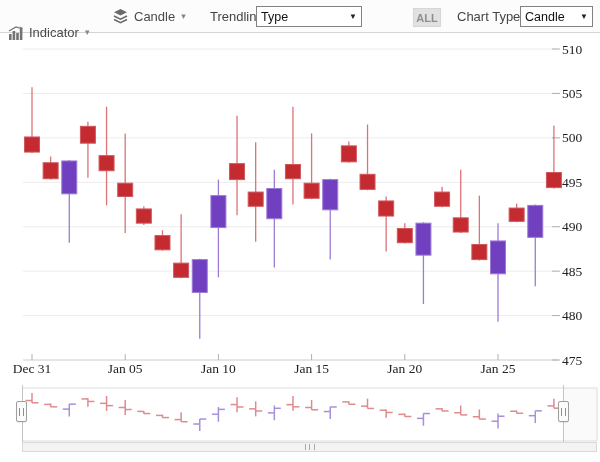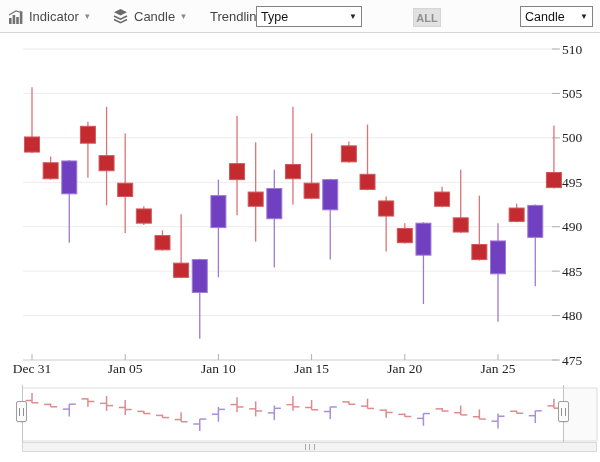--- a/index.html
+++ b/index.html
@@ -56,21 +56,21 @@
     border-left:1px solid #a9a9a9;border-right:1px solid #a9a9a9;
     background:linear-gradient(to right,transparent 0 3px,#a9a9a9 3px 4px,transparent 4px);
     cursor:grab;
   }
 </style>
 </head>
 <body>
 
 <div class="toolbar">
 
-  <div class="tool-btn" style="left:8px;">
+  <div class="tool-btn" style="left:8px;margin-top:16px;">
     <span style="display:flex;">
       <svg width="16" height="15" viewBox="0 0 16 15">
         <rect x="1" y="9" width="2.6" height="6" fill="#737373"></rect>
         <rect x="4.6" y="6" width="2.6" height="9" fill="#737373"></rect>
         <rect x="8.2" y="8" width="2.6" height="7" fill="#737373"></rect>
         <rect x="11.8" y="4" width="2.6" height="11" fill="#737373"></rect>
         <polyline points="1,6 8,2 13,3.5" stroke="#737373" stroke-width="1.2" fill="none"></polyline>
         <polygon points="15,3 11.6,1.6 13.2,5" fill="#737373"></polygon>
       </svg>
     </span>
@@ -91,20 +91,21 @@
   </div>
 
   <div class="tool-label" style="left:210px;">Trendline</div>
   <div class="select" style="left:256px;width:96px;">
     <span>Type</span>
     <span class="arrow">▼</span>
   </div>
 
   <div class="all-btn">ALL</div>
 
+  <div class="tool-label" style="left:457px;">Chart Type</div>
   <div class="select" style="left:520px;width:63px;justify-content:space-between;">
     <span>Candle</span>
     <span class="arrow">▼</span>
   </div>
 </div>
 
 <svg class="main-chart" width="600" height="352">
     <line x1="23" y1="327" x2="558" y2="327" stroke="#cccccc" stroke-width="1"></line>
     <line x1="552" y1="327" x2="560" y2="327" stroke="#b0b0b0" stroke-width="1"></line>
     <text x="562" y="331.5" fill="#222222" font-family="&quot;Liberation Serif&quot;,&quot;DejaVu Serif&quot;,serif" font-size="13.5">475</text>

